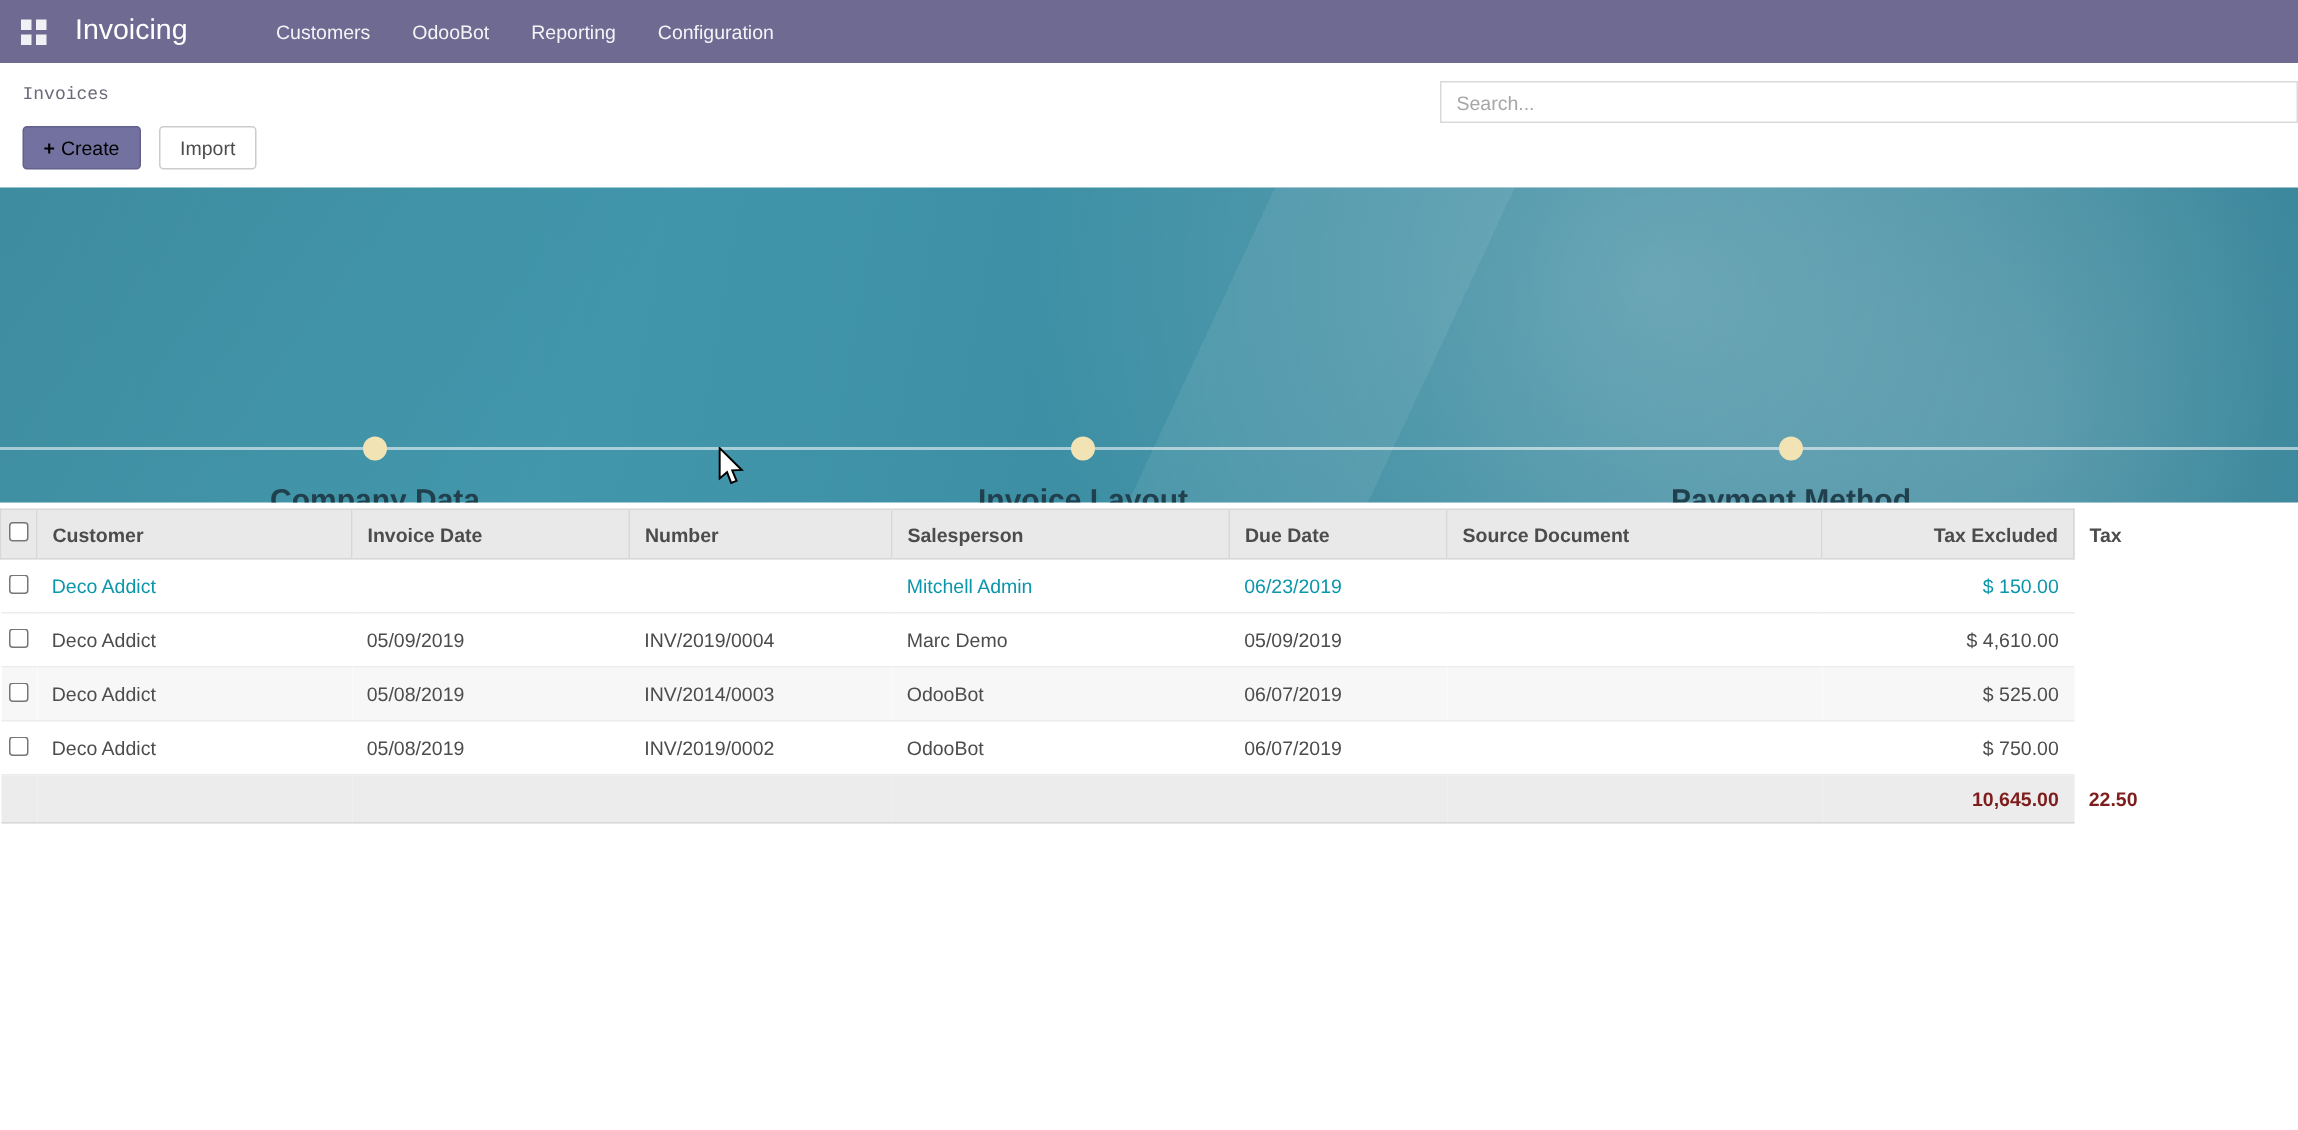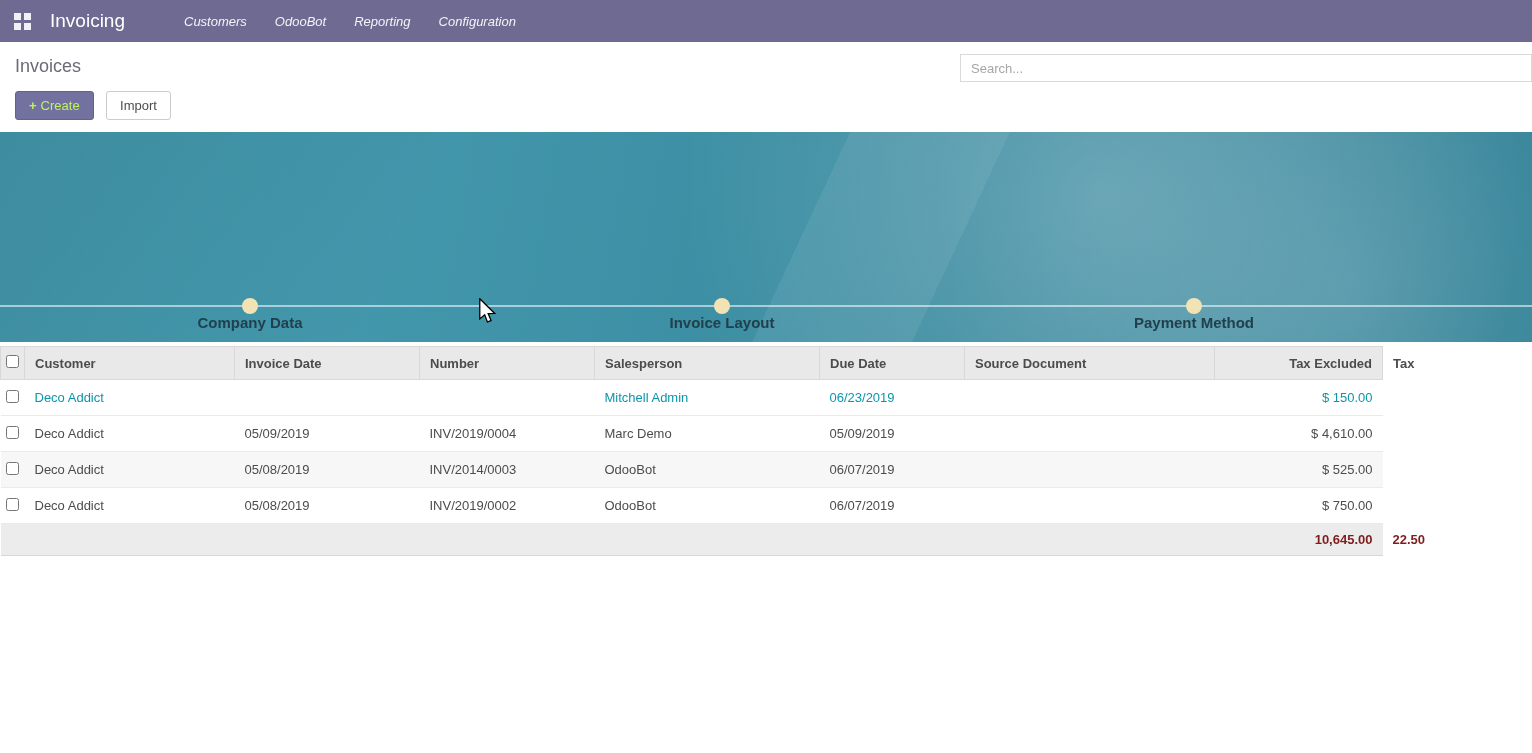--- a/index.html
+++ b/index.html
@@ -30,56 +30,57 @@
     gap: 3px;
     cursor: pointer;
   }
   .apps-icon span { background: rgba(255,255,255,.9); }
   .app-title {
     font-size: 19px;
     font-weight: 400;
     margin: 0 45px 0 6px;
     cursor: pointer;
   }
-  .nav-menu { display: flex; height: 42px; font-style: italic; }
+  .nav-menu { display: flex; height: 42px; }
   .nav-menu a {
     display: flex; align-items: center;
     padding: 0 14px;
     font-size: 13px;
     color: rgba(255,255,255,.92);
     text-decoration: none;
     cursor: pointer;
   }
 
   
   .control-panel {
     display: flex;
     justify-content: space-between;
     padding: 12px 0 12px 15px;
     background: #fff;
   }
   .cp-title {
-    font-size: 18px;
+    font-size: 12px;
     font-weight: 400;
     color: #6d6a78;
     margin: 2px 0 14px;
+    font-family: Liberation Mono, monospace;
   }
   .btn {
     font-size: 13px;
     padding: 6px 13px;
     border-radius: 3px;
     border: 1px solid #ccc;
     background: #fff;
     color: #4c4c4c;
     cursor: pointer;
   }
   .btn-primary {
     background: #73719f;
     border-color: #63618d;
-    color: #bef264;
+    color: #000000;
     margin-right: 8px;
   }
   .btn-primary .plus { font-weight: bold; margin-right: 4px; }
   .cp-right { width: 572px; display: flex; flex-direction: row; }
   .search-input {
     height: 28px;
     width: 100%;
     border: 1px solid #d9d9d9;
     padding: 0 10px;
     font-size: 13px;
@@ -146,24 +147,24 @@
     text-align: center;
   }
   .dot {
     width: 16px; height: 16px;
     border-radius: 50%;
     background: #f2e3b4;
     margin-top: 166px;
     position: relative; z-index: 1;
   }
   .step-title {
-    font-size: 15px;
+    font-size: 20px;
     font-weight: bold;
     color: #21404d;
-    margin-top: 0;
+    margin-top: 16px;
   }
 
   
   table {
     width: 1284px;
     border-collapse: collapse;
     table-layout: fixed;
     font-size: 13px;
     margin-top: 4px;
   }

